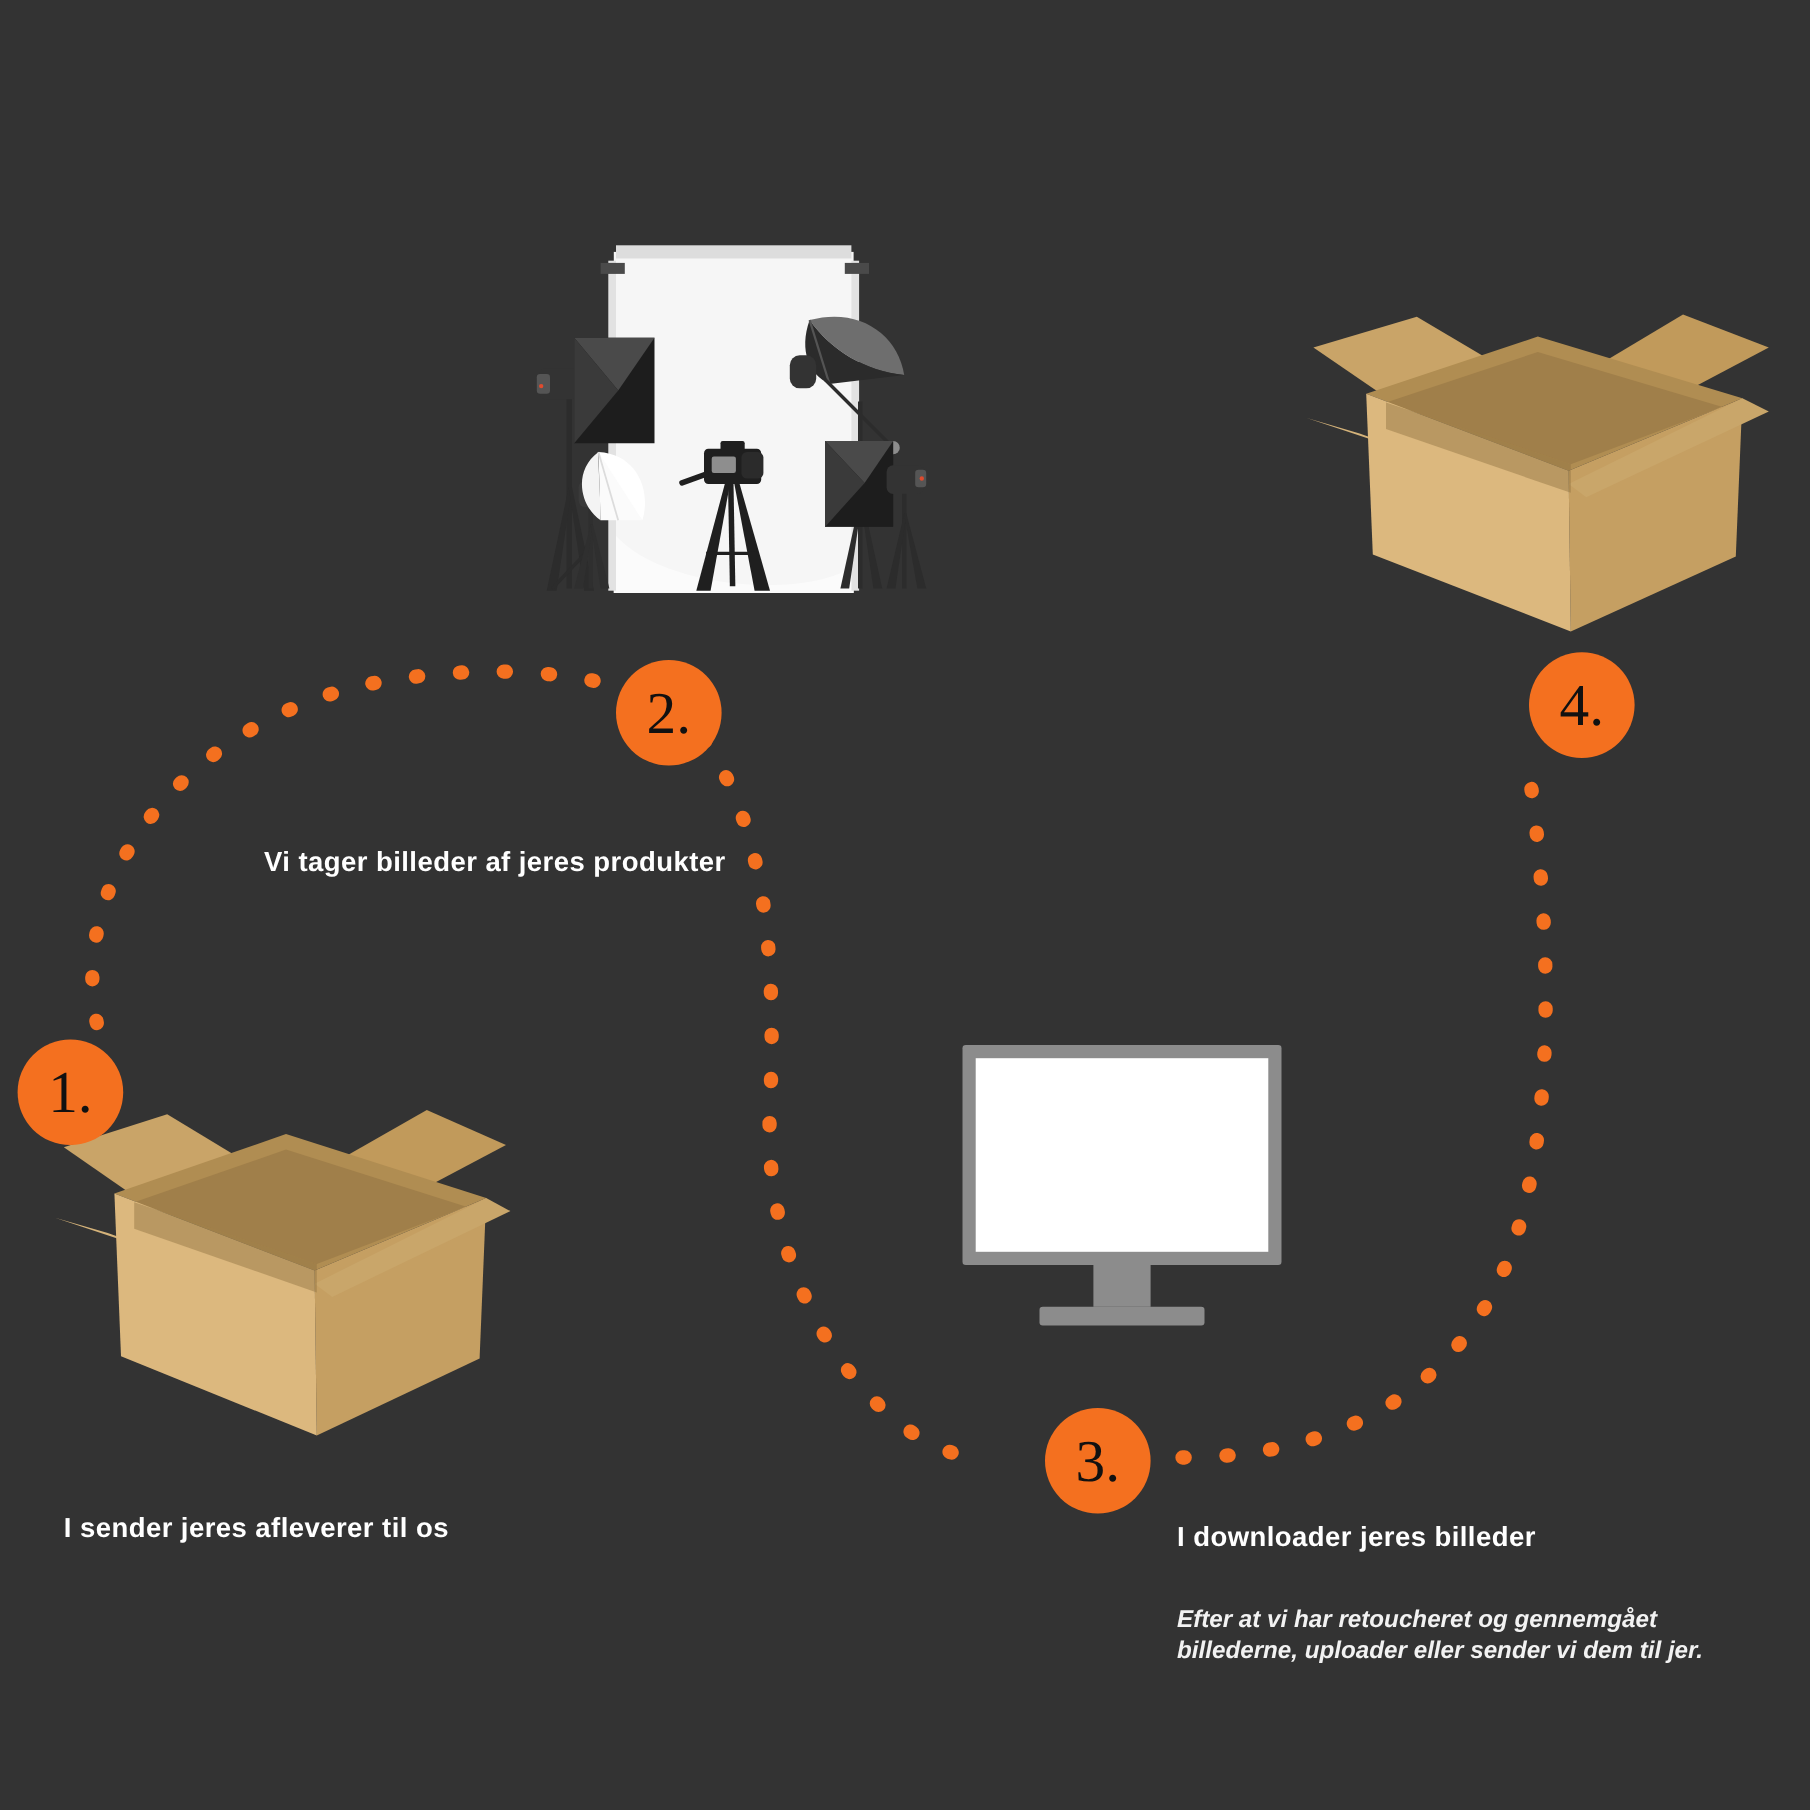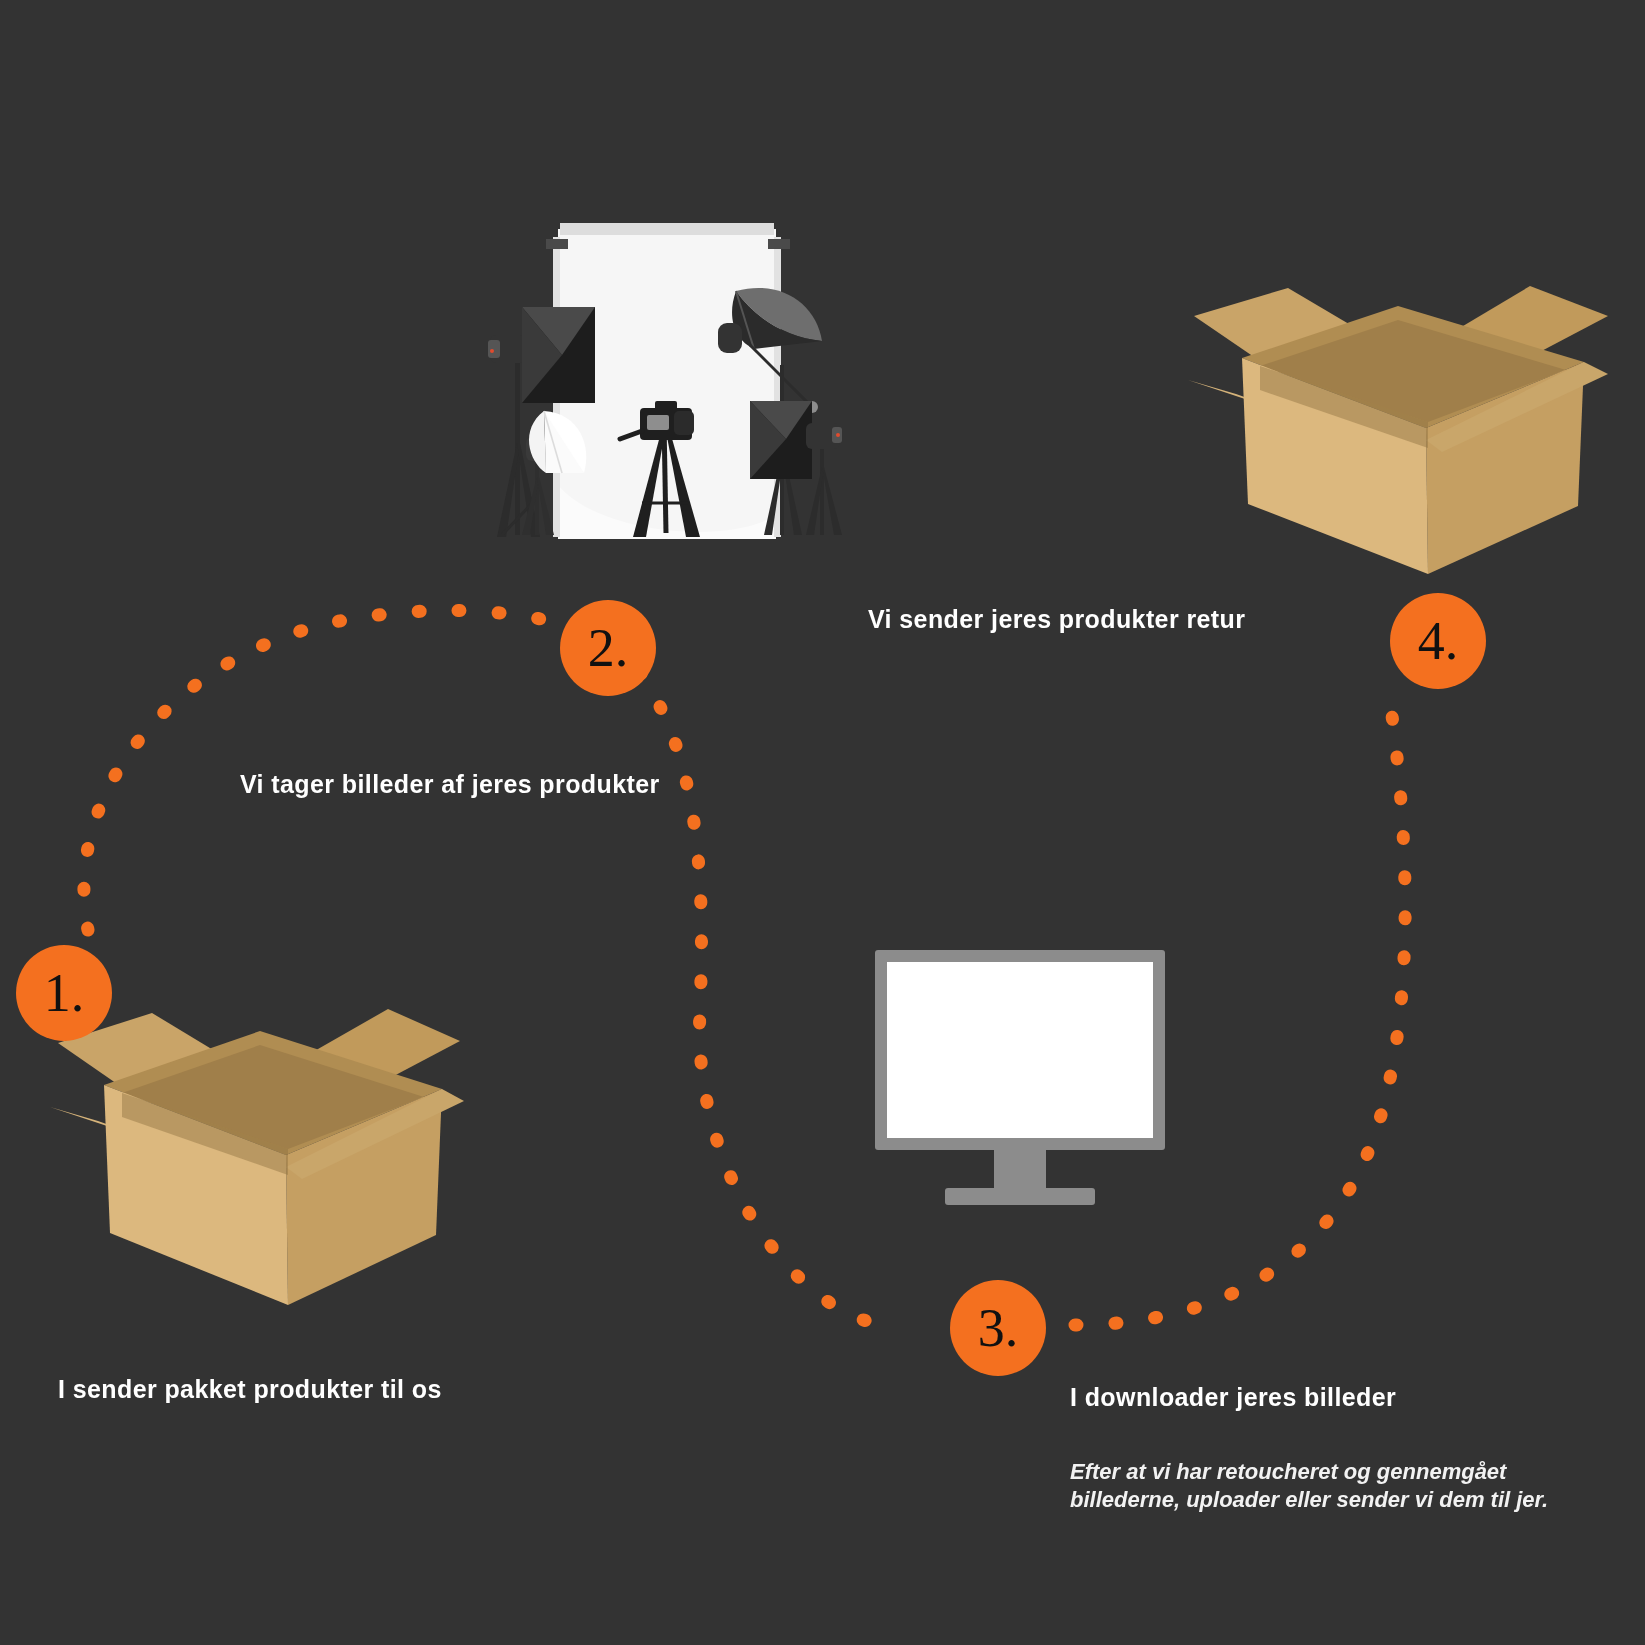--- a/index.html
+++ b/index.html
@@ -224,23 +224,22 @@
   </div>
 
   <div class="badge" style="left:950px; top:1280px; width:96px; height:96px;">
     <span>3.</span>
   </div>
 
   <div class="badge" style="left:1390px; top:593px; width:96px; height:96px;">
     <span>4.</span>
   </div>
 
-  <div class="step-title" style="left:58px; top:1375px;">I sender pakket produkter til os</div>
+  <div class="step-title" style="left:58px; top:1375px;">I sender jeres afleverer til os</div>
 
   <div class="step-title" style="left:240px; top:770px;text-align:right;">Vi tager billeder af jeres produkter</div>
 
   <div class="step-title" style="left:1070px; top:1383px;">I downloader jeres billeder</div>
   <div class="step-body" style="left:1070px; top:1458px;">Efter at vi har retoucheret og gennemgået
 billederne, uploader eller sender vi dem til jer.</div>
 
-  <div class="step-title" style="left:868px; top:605px;">Vi sender jeres produkter retur</div>
 
 </div>
 
 </body></html>

